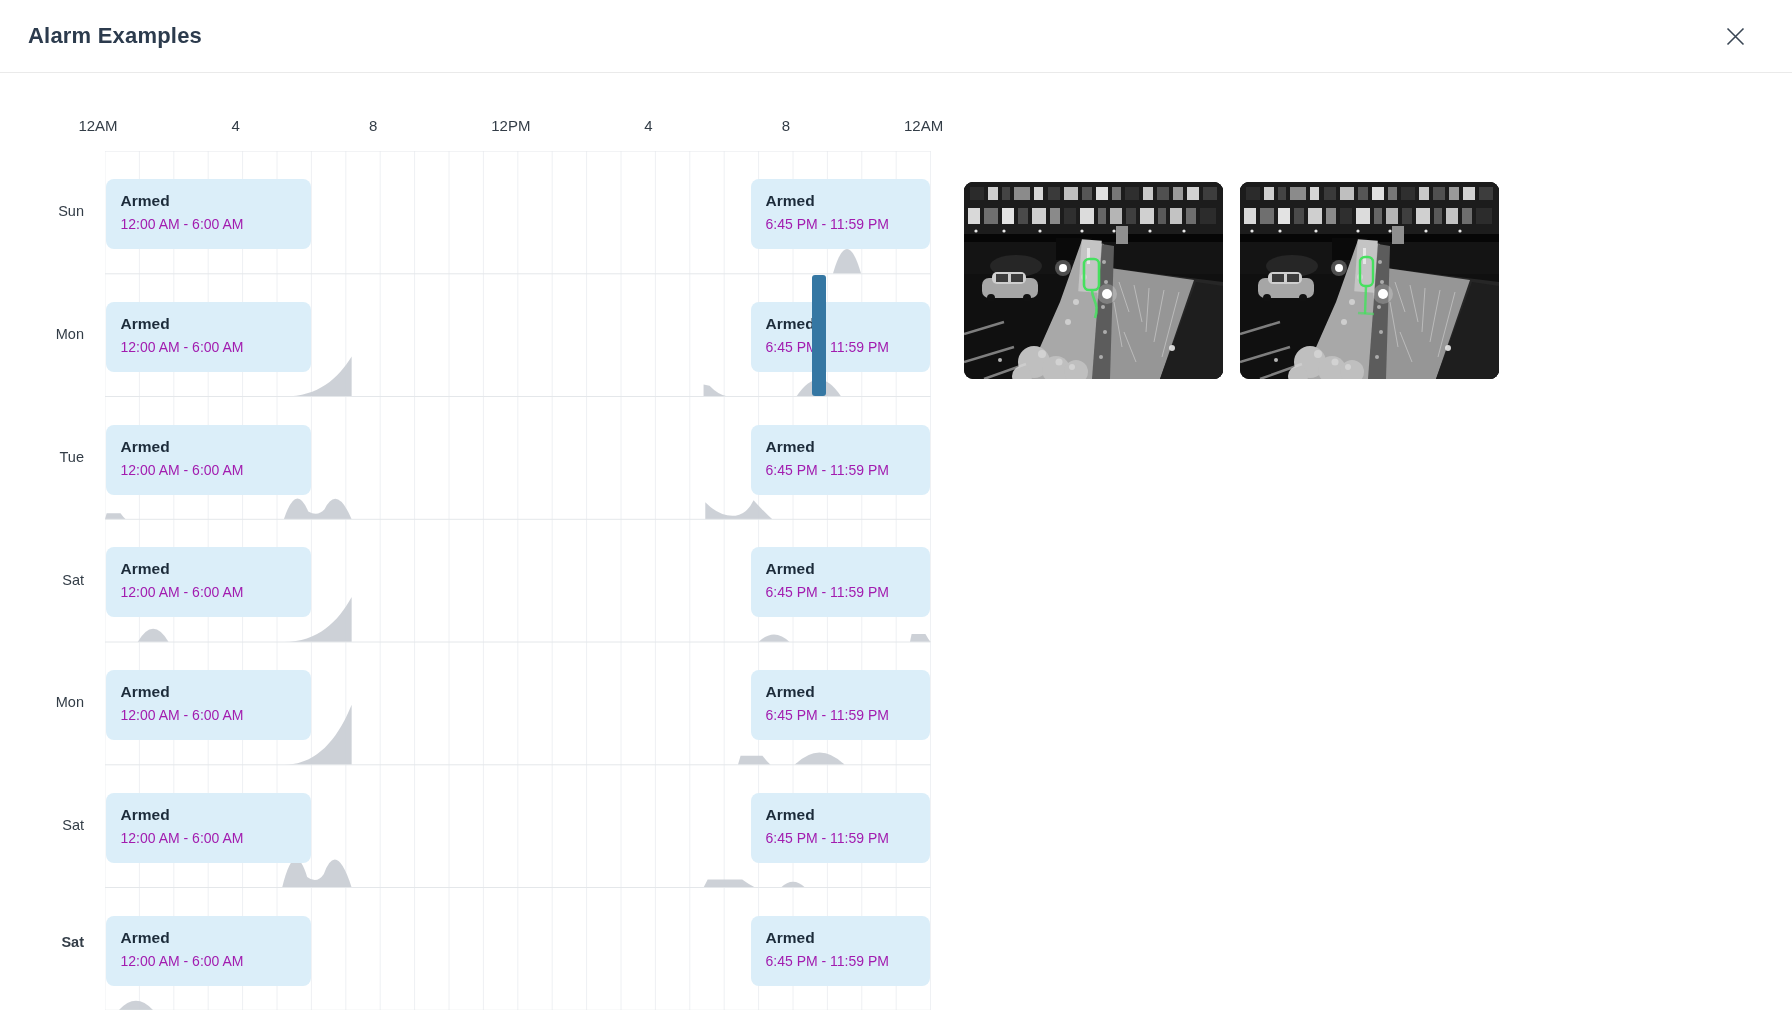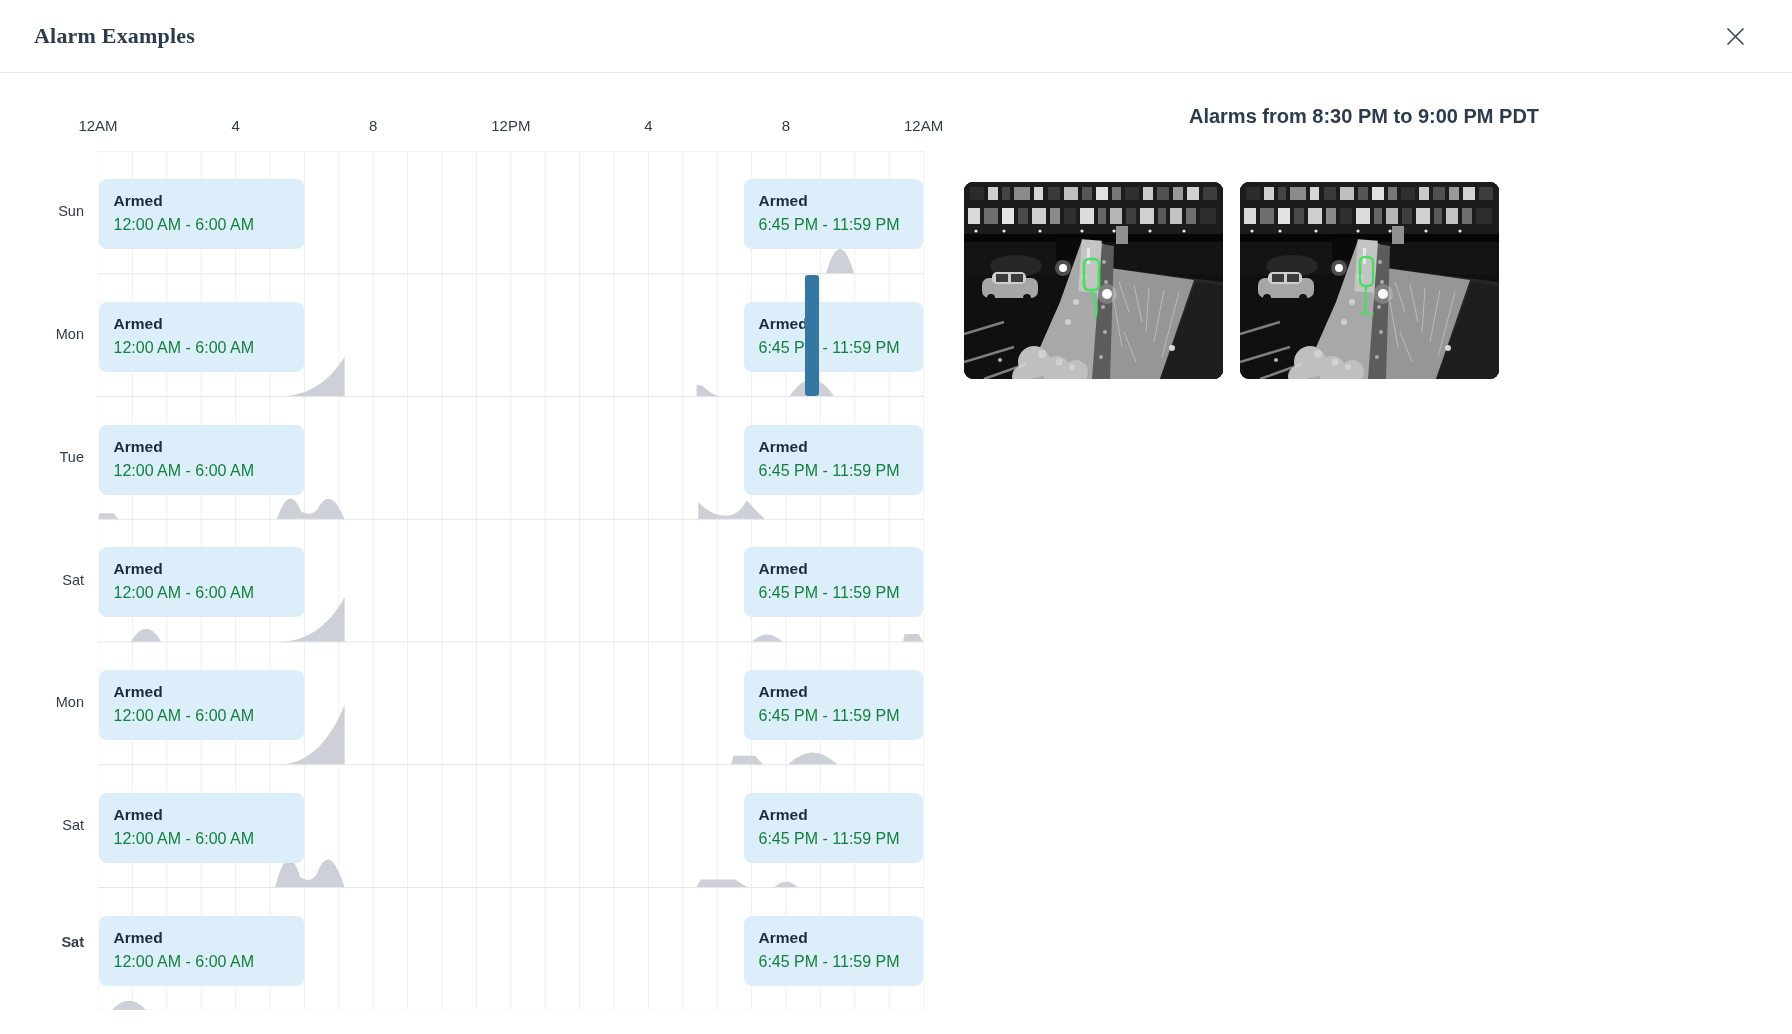--- a/index.html
+++ b/index.html
@@ -8,35 +8,35 @@
     --row-line:#e4e7ea; --detection-green:#46e05f;
   }
   *{box-sizing:border-box;}
   html,body{margin:0;padding:0;background:#fff;width:1792px;height:1034px;overflow:hidden;
     font-family:"Liberation Sans","DejaVu Sans",sans-serif;}
   .dialog{position:relative;width:1792px;height:1034px;background:#fff;}
 
   
   .hdr{position:absolute;left:0;top:0;width:100%;height:73px;border-bottom:1px solid #eaeaea;
     display:flex;align-items:center;justify-content:space-between;padding:0 45px 0 28px;}
-  .hdr h1{margin:6px;font-size:22px;font-weight:700;color:var(--title-text);letter-spacing:.2px;font-family:Liberation Serif, serif;}
+  .hdr h1{margin:0;font-size:22px;font-weight:700;color:var(--title-text);letter-spacing:.2px;}
   .close-btn{background:none;border:none;padding:0;cursor:pointer;line-height:0;}
 
   
   .schedule{position:absolute;inset:73px 0 0 0;}
   .time-label{position:absolute;transform:translateX(-50%);top:44px;font-size:15px;color:#333d47;
     white-space:nowrap;}
   .day-label{position:absolute;left:26px;width:58px;text-align:right;font-size:14.5px;color:#333d47;}
-  #grid{position:absolute;left:98px;top:78px;width:826px;height:860px;}
+  #grid{position:absolute;left:105px;top:78px;width:826px;height:860px;}
   #gridsvg{position:absolute;left:0;top:0;z-index:1;}
   .row{position:absolute;left:0;width:826px;}
   .block{position:absolute;top:28px;height:70px;background:var(--block-bg);border-radius:8px;
     padding:13px 0 0 15px;z-index:2;overflow:hidden;}
   .block .b-title{font-size:15.5px;font-weight:700;color:var(--block-text);}
-  .block .b-time{font-size:16px;color:#15803d;margin-top:6px;white-space:nowrap;}
+  .block .b-time{font-size:14px;color:#a21caf;margin-top:6px;white-space:nowrap;}
   .sel-bar{position:absolute;z-index:5;background:var(--accent-bar);border-radius:3px;}
 
   
   .panel{position:absolute;left:936px;top:73px;right:0;bottom:0;}
   .panel h2{position:absolute;left:0;top:32px;width:100%;margin:0;text-align:center;
     font-size:20px;font-weight:700;color:var(--title-text);}
   .snap{position:absolute;top:109px;width:259px;height:197px;margin:0;border-radius:9px;
     overflow:hidden;background:#0f0f0f;}
   .snap-1{left:28px;} .snap-2{left:304px;}
   .det{stroke:var(--detection-green);fill:none;}
@@ -198,21 +198,20 @@
           <div class="block" style="left: 645.5px; width: 179.015px;">
             <div class="b-title">Armed</div>
             <div class="b-time">6:45 PM - 11:59 PM</div>
           </div>
         </div>
         <div class="sel-bar" style="left: 706.7px; width: 14.2px; top: 123.75px; height: 120.75px;"></div>
       </div>
   </section>
 
   <aside class="panel">
-    <h2>Alarms from 8:30 PM to 9:00 PM PDT</h2>
 
     <figure class="snap snap-1">
       <svg width="259" height="197" viewBox="0 0 259 197">
         <use href="#cam-scene"></use>
         <g class="det" stroke-width="2.6">
           <rect x="120" y="77" width="15" height="31" rx="5"></rect>
           <path d="M128,108 C128,118 136,122 131,136" opacity="0.85"></path>
         </g>
       </svg>
     </figure>

